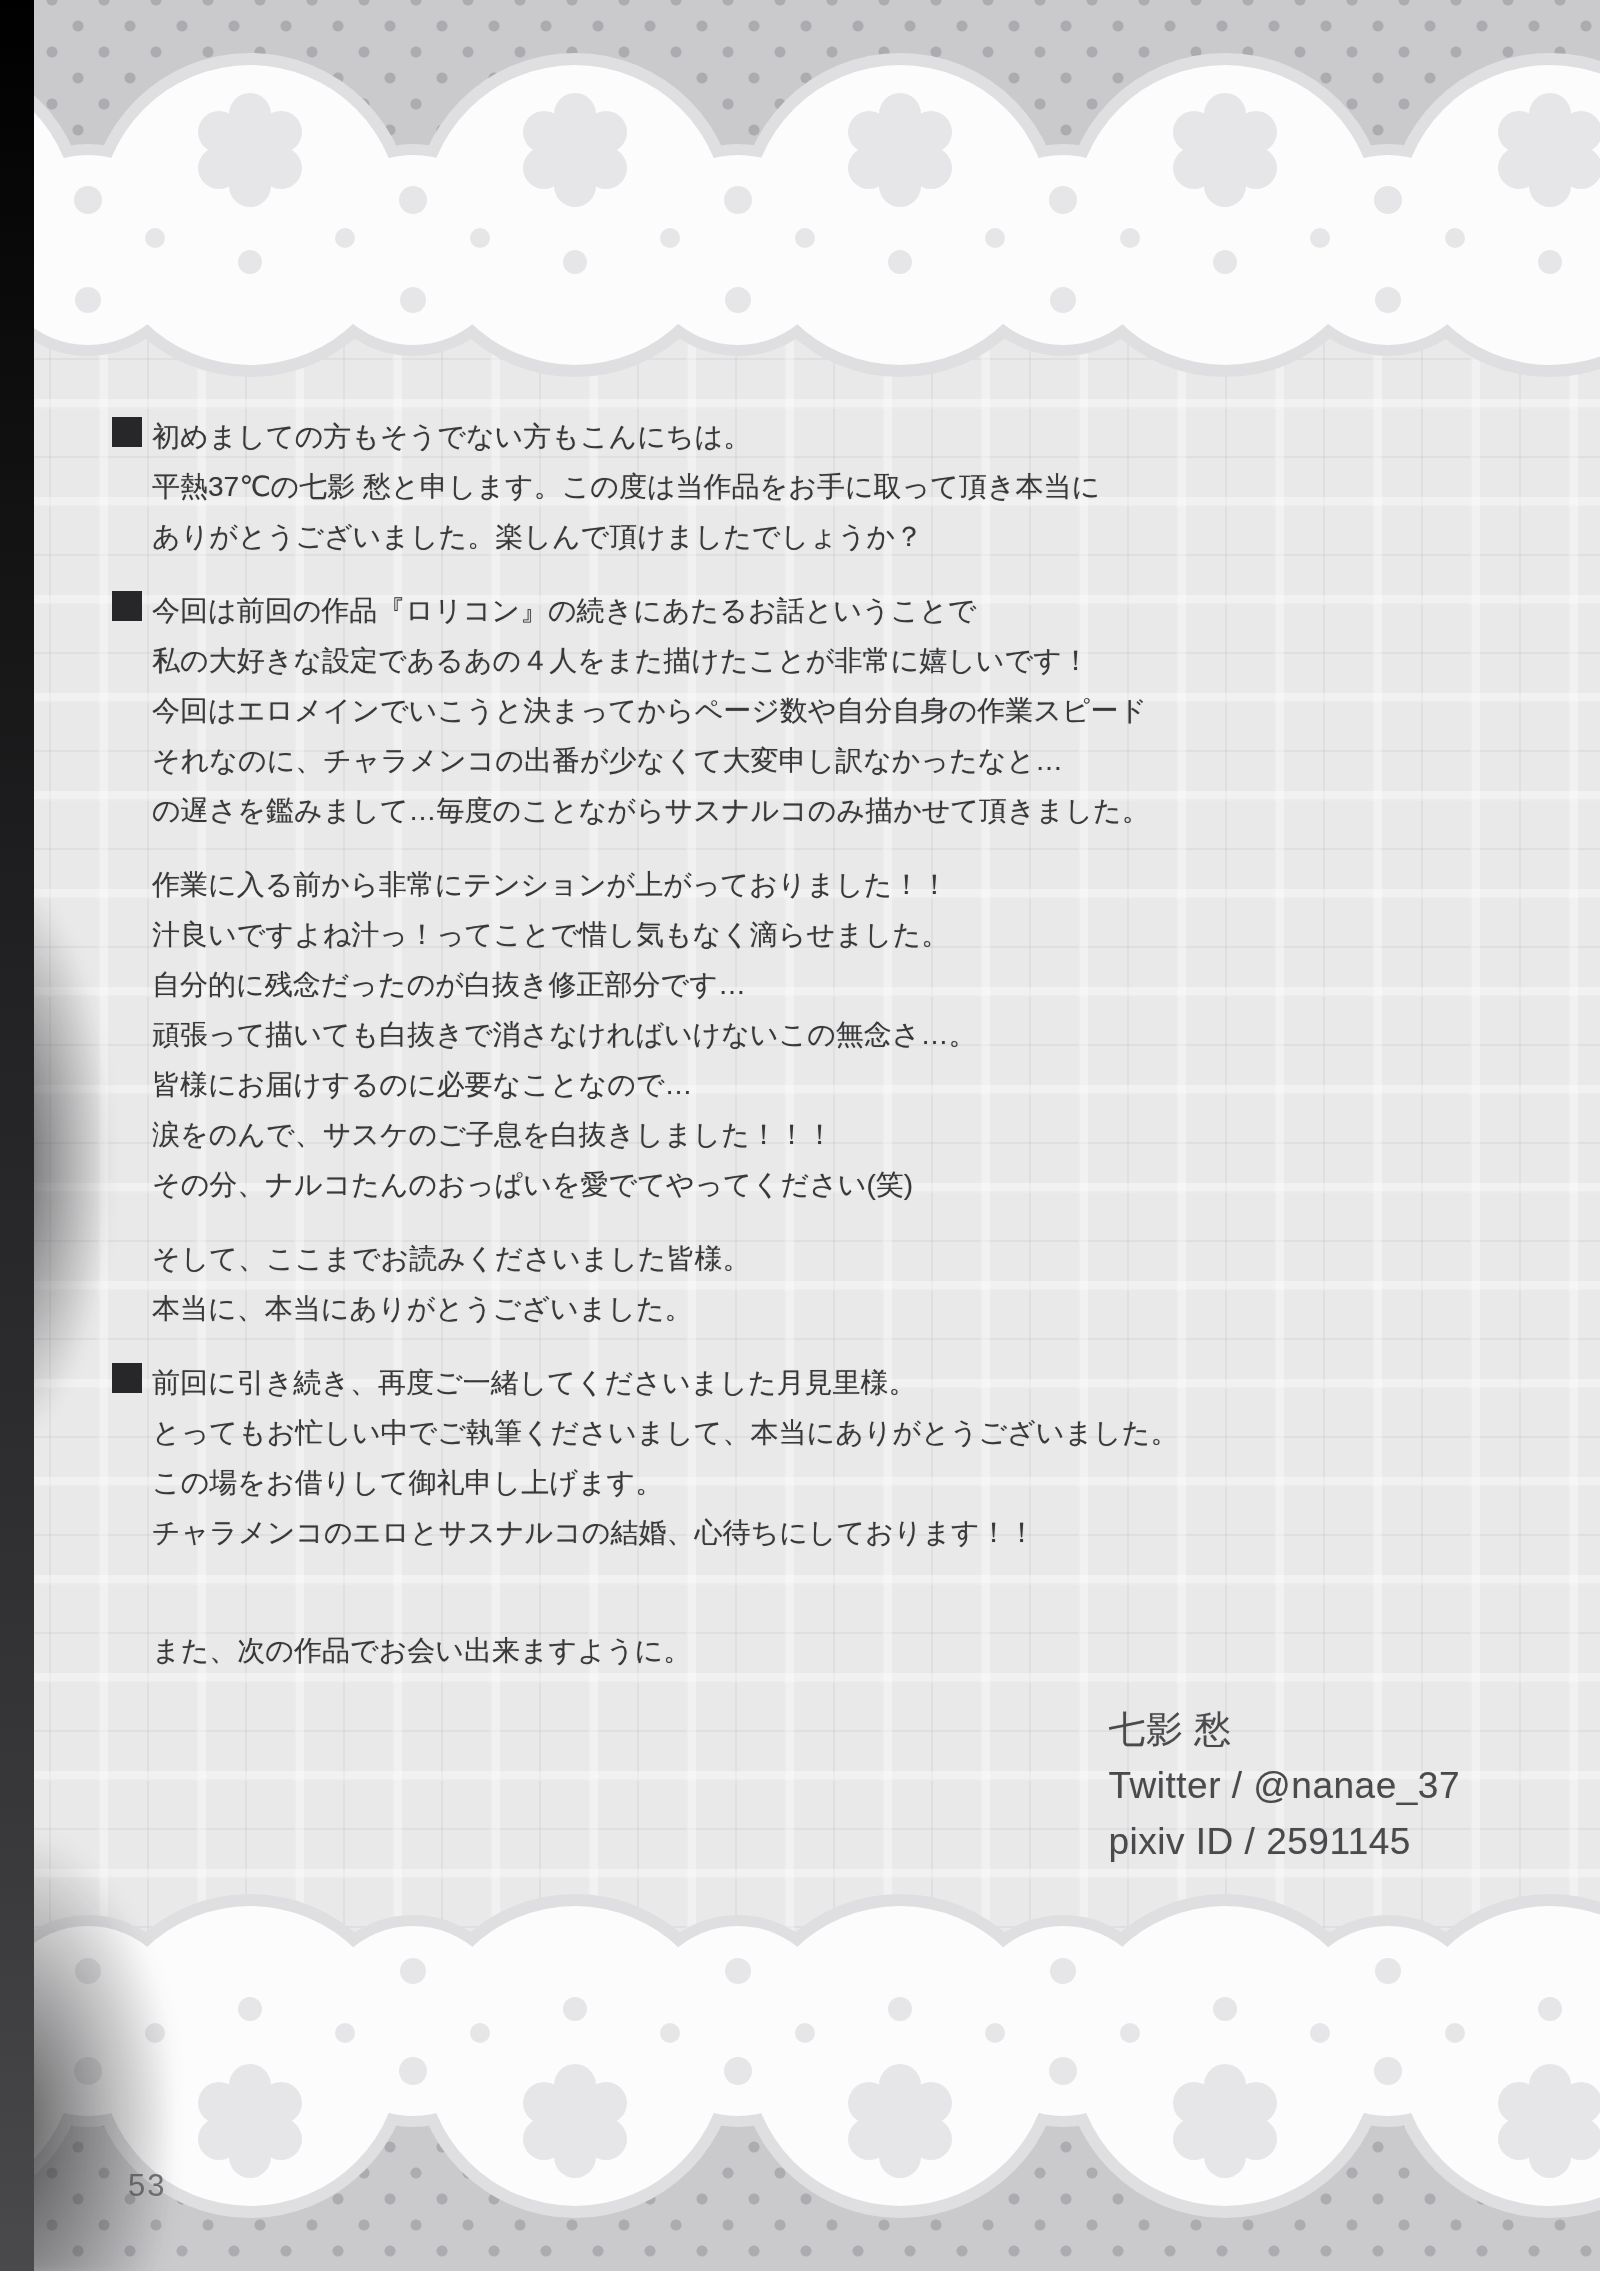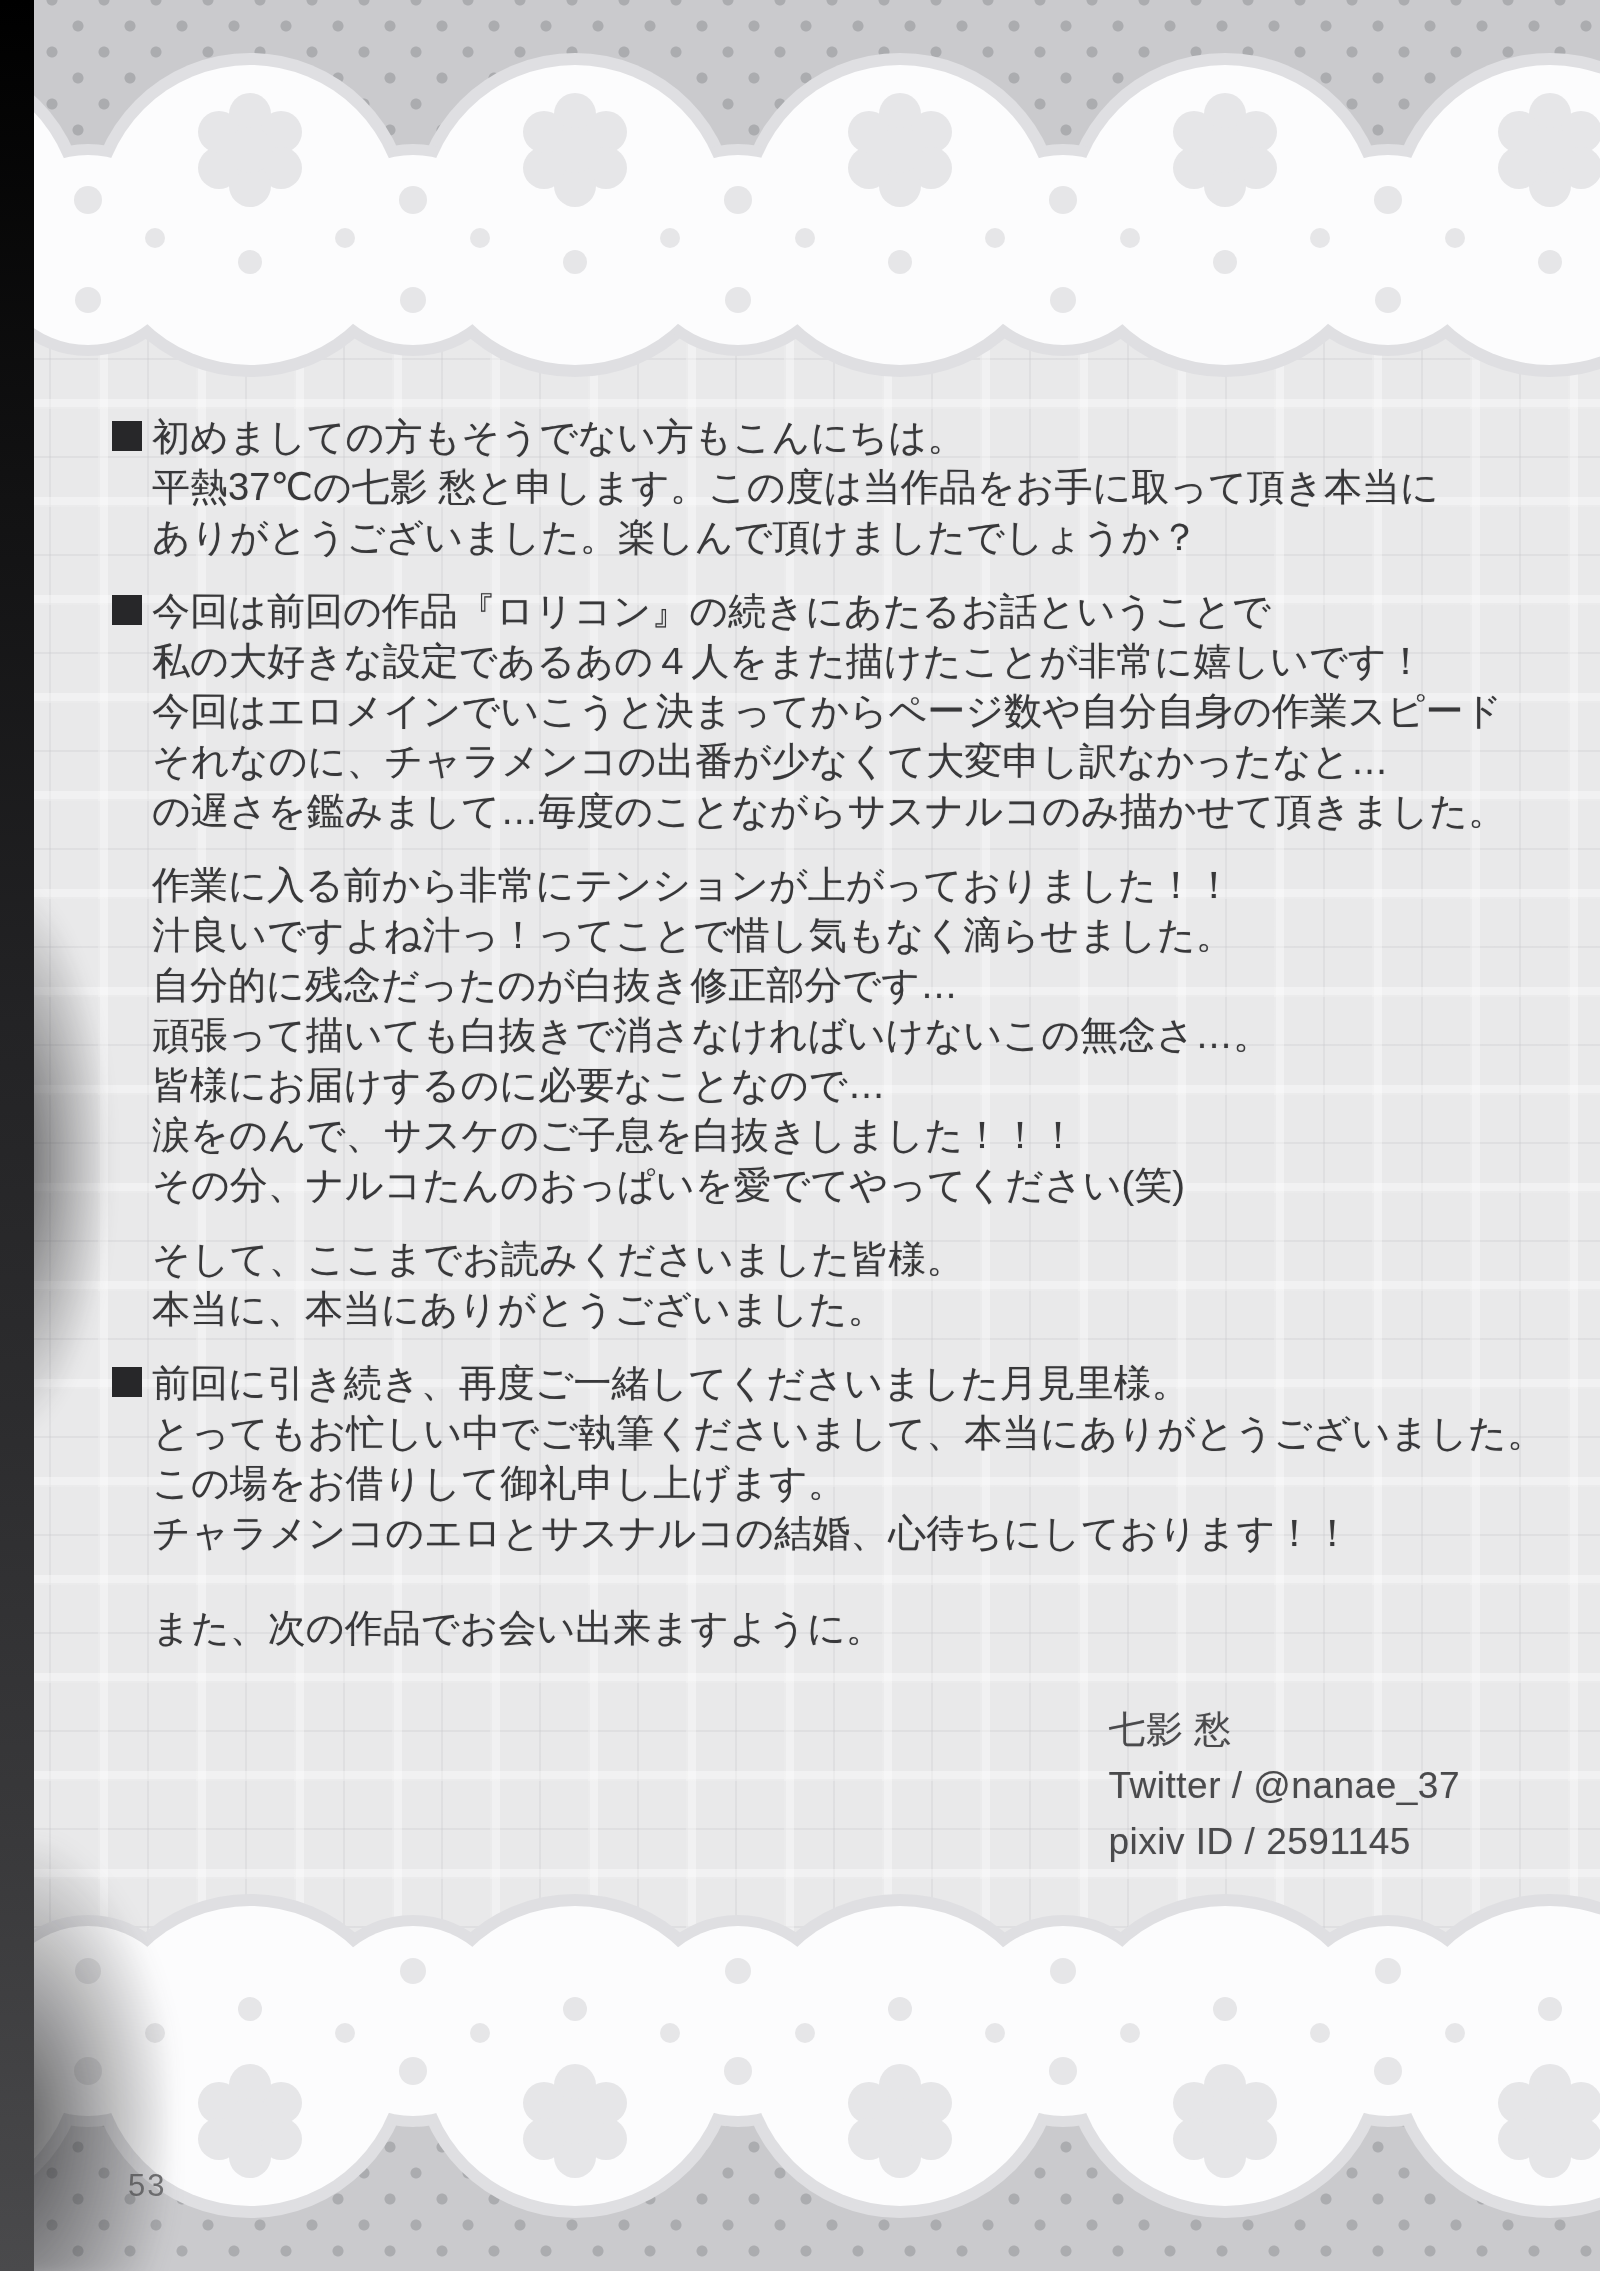--- a/index.html
+++ b/index.html
@@ -46,25 +46,25 @@
     filter:blur(7px);
   }
   .smudge-bottom{
     left:0;top:1840px;width:170px;height:440px;
     background:radial-gradient(ellipse at 0% 65%,rgba(40,40,42,.8),rgba(40,40,42,0) 75%);
     filter:blur(9px);
   }
   
   .text-block{
     position:absolute;left:152px;top:412px;width:1400px;z-index:4;
-    color:#38383a;font-size:38px;line-height:50px;
+    color:#38383a;font-size:28px;line-height:50px;
     text-shadow:0 0 1px rgba(56,56,58,.35);
   }
   .para{margin:0 0 24px 0;}
-  .para.gap-before{margin-top:45px;}
+  .para.gap-before{margin-top:68px;}
   .line{white-space:nowrap;}
   .line .bullet{
     display:inline-block;width:30px;height:30px;background:#272729;
     margin-left:-40px;margin-right:10px;vertical-align:-1px;
   }
   
   .credits{
     position:absolute;top:1702px;right:140px;z-index:5;text-align:left;
     color:#4a4a4c;font-size:37px;line-height:56px;letter-spacing:.5px;
     text-shadow:0 0 1px rgba(74,74,76,.3);

